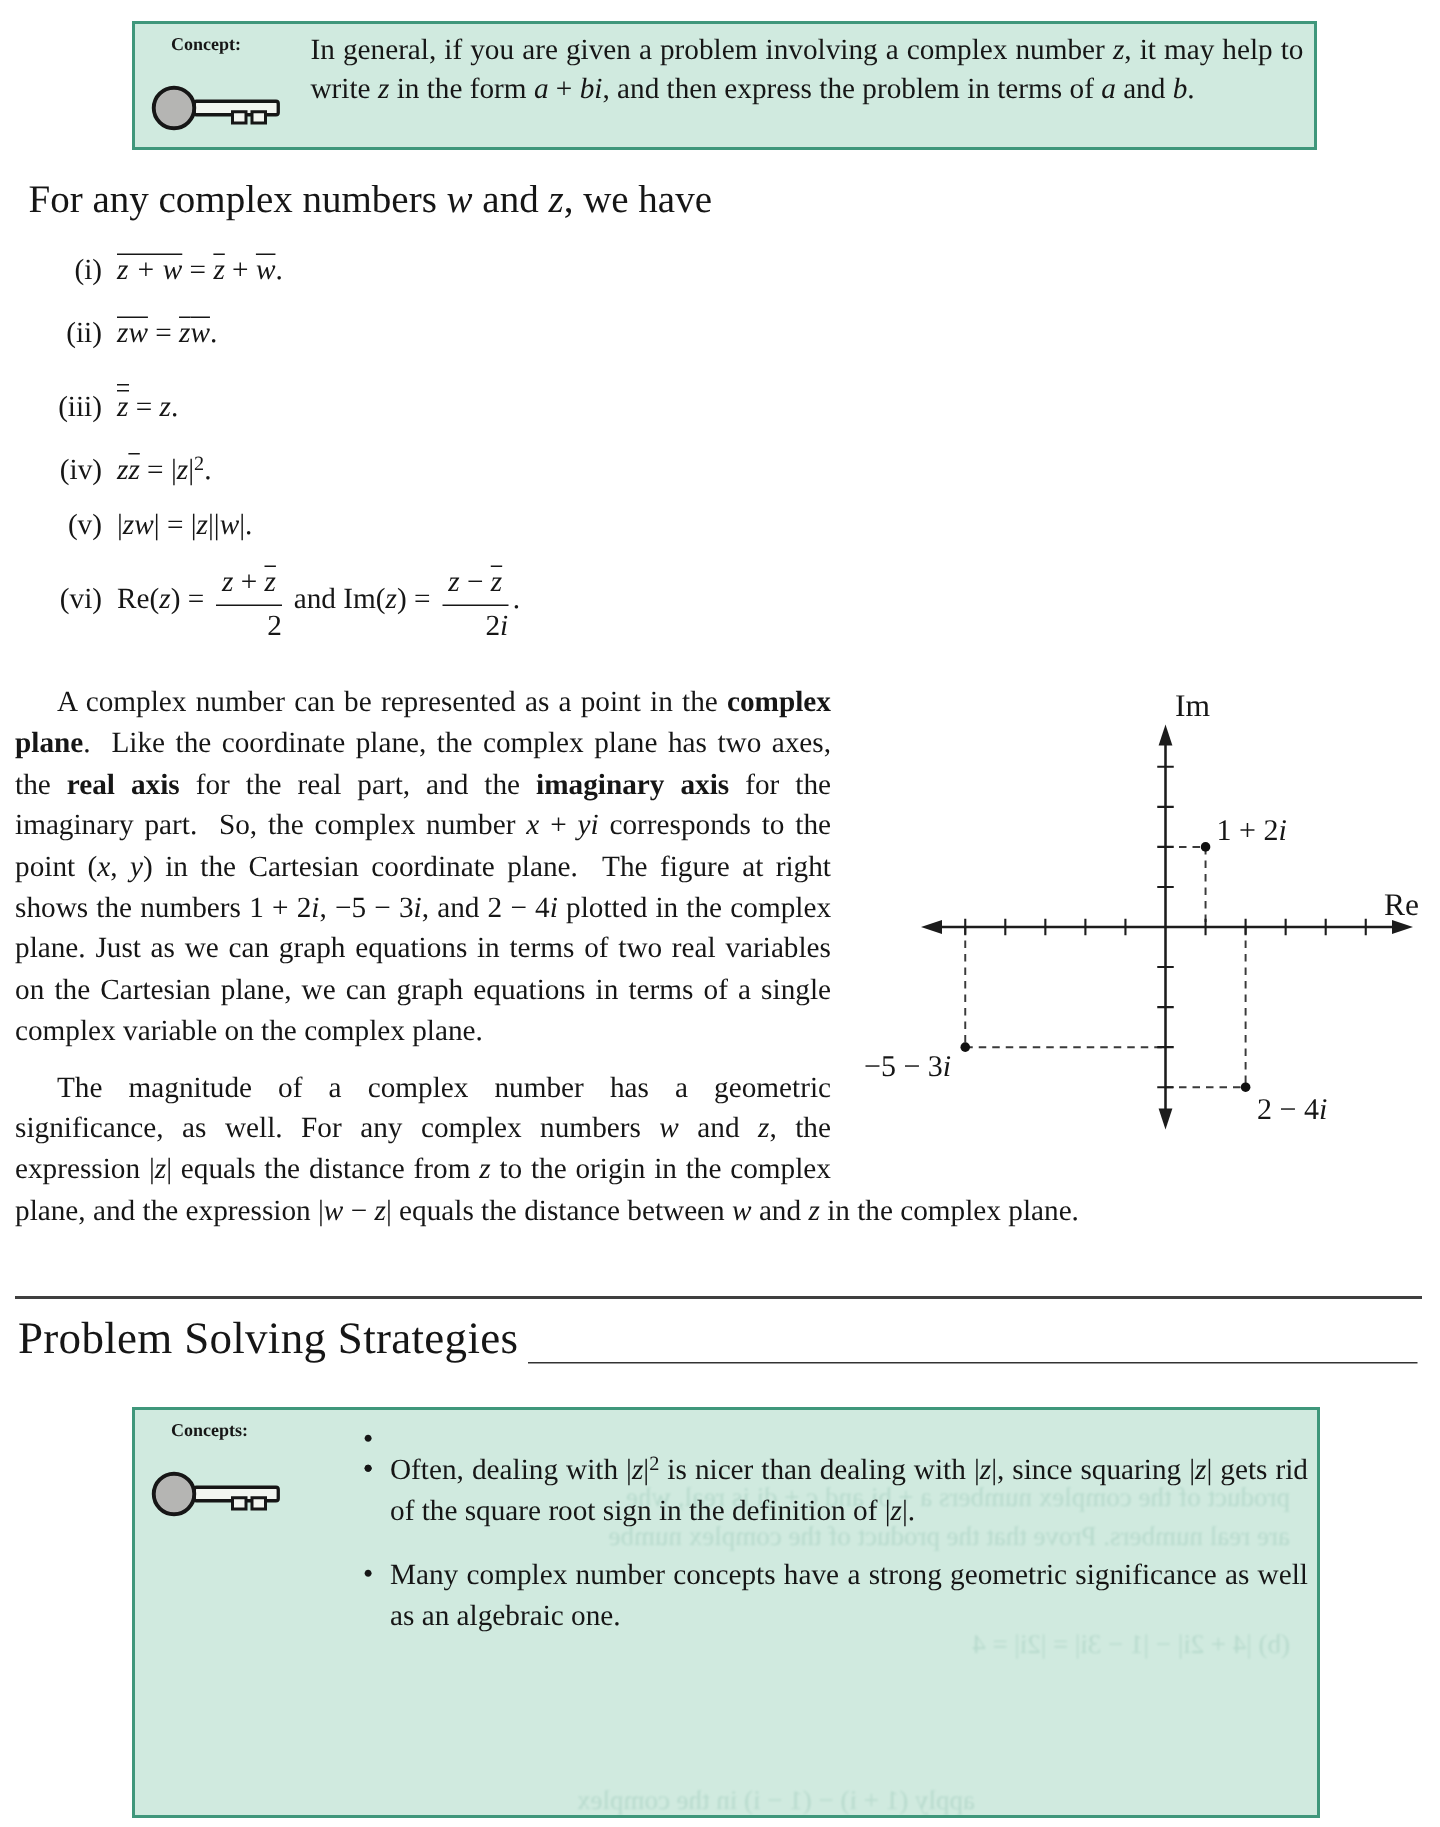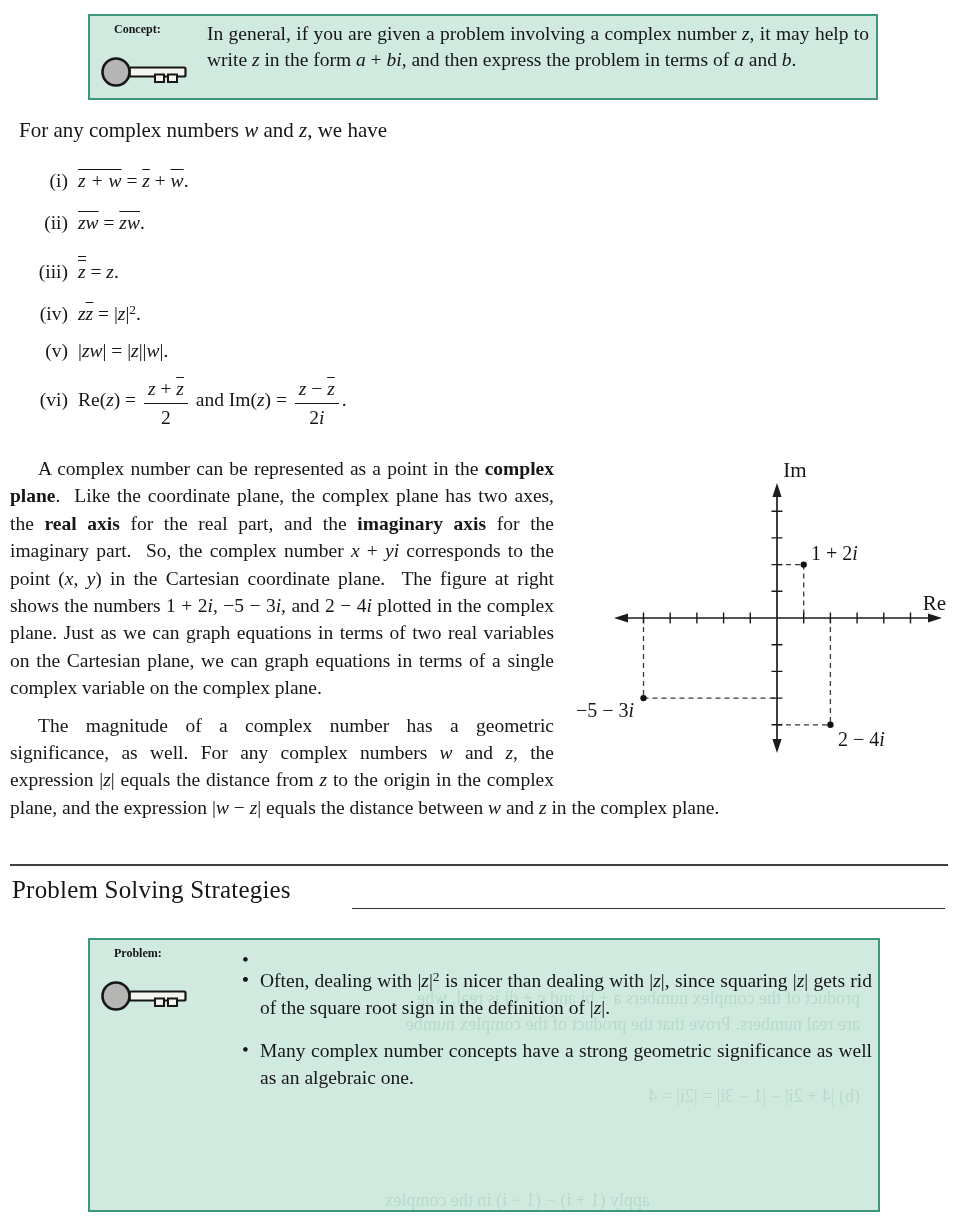--- a/index.html
+++ b/index.html
@@ -7,45 +7,45 @@
         font-family:"Liberation Serif",serif;color:#161616;}
 
   
   .cbox{position:absolute;background:#d0eadf;border:2px solid #3f977b;box-sizing:border-box;}
   .cbox-top{left:88px;top:14px;width:790px;height:86px;}
   .cbox-bottom{left:88px;top:938px;width:792px;height:274px;}
   .cbox-label{position:absolute;left:24px;top:6px;font-weight:bold;font-size:12px;}
   .key{position:absolute;left:9px;top:36px;}
   .cbox-text{position:absolute;left:117px;top:5px;width:662px;font-size:19.5px;line-height:26px;text-align:justify;}
 
-  .intro{position:absolute;left:19px;top:118px;font-size:21px;}
+  .intro{position:absolute;left:19px;top:118px;font-size:26px;}
 
   .prop{position:absolute;left:20px;font-size:19.5px;white-space:nowrap;}
   .plab{display:inline-block;width:48px;text-align:right;margin-right:10px;}
 
   .run-n{font-style:normal;}
   .run-b{font-weight:bold;}
   .run-i{font-style:italic;}
   .run-o{font-style:italic;text-decoration:overline;text-decoration-thickness:1.2px;}
   .run-sp{font-size:13.5px;vertical-align:6px;line-height:0;}
 
   .dov1{display:inline-block;border-top:1.3px solid #161616;padding-top:2.5px;line-height:1;}
   .dov2{display:inline-block;border-top:1.3px solid #161616;padding-top:1px;font-style:italic;line-height:1.05;}
 
-  .frac{display:inline-block;vertical-align:-18px;text-align:center;margin:0 3px;line-height:25px;}
+  .frac{display:inline-block;vertical-align:-18px;text-align:right;margin:0 3px;line-height:25px;}
   .frac .num{display:block;border-bottom:1.4px solid #161616;padding:0 4px 2px;}
   .frac .den{display:block;padding-top:1px;}
 
   .main{position:absolute;left:10px;top:455px;width:938px;font-size:19.5px;line-height:27.4px;text-align:justify;}
   .fig{float:right;width:380px;height:310px;margin:0 0 4px 14px;}
   .para{margin:0;text-indent:28px;font-family:Liberation Serif, serif;}
   .p2{margin-top:10px;}
 
   .rule-full{position:absolute;left:10px;top:864px;width:938px;border-top:2px solid #3f3f3f;}
-  .sec-head{position:absolute;left:12px;top:876px;font-size:25px;letter-spacing:0.2px;}
+  .sec-head{position:absolute;left:12px;top:876px;font-size:30px;letter-spacing:0.2px;}
   .head-rule{position:absolute;left:352px;top:908px;width:593px;border-top:1.6px solid #333;}
 
   .bullets{position:absolute;left:150px;top:7px;width:632px;font-size:19.5px;line-height:27px;}
   .bullet{position:relative;padding-left:20px;text-align:justify;}
   .b1{margin-bottom:20px;} .b2{margin-bottom:14px;} .b3{margin-bottom:16px;} .b4{margin-bottom:0;}
   .bdot{position:absolute;left:2px;top:-1px;}
 
   .ghost{position:absolute;transform:scaleX(-1);filter:blur(0.7px);opacity:0.15;color:#2a8166;
          font-size:18px;white-space:nowrap;overflow:hidden;}
   .g1{left:170px;top:48px;width:600px;}
@@ -138,21 +138,21 @@
   <div class="rule-full"></div>
   <div class="sec-head">Problem Solving Strategies</div>
   <div class="head-rule"></div>
 
   <div class="cbox cbox-bottom">
     <div class="ghost g1">product of the complex numbers a + bi and c + di is real, whe</div>
     <div class="ghost g2">are real numbers. Prove that the product of the complex numbe</div>
     <div class="ghost g3">(b) |4 + 2i| − |1 − 3i| = |2i| = 4</div>
     <div class="ghost g4">apply (1 + i) − (1 − i) in the complex</div>
 
-    <div class="cbox-label">Problem:</div>
+    <div class="cbox-label">Concepts:</div>
     <svg class="key" width="95" height="40" viewBox="0 0 95 40">
       <rect x="30.5" y="15.5" width="56" height="9" rx="1.5" fill="#f2f5f0" stroke="#161616" stroke-width="2.2"></rect>
       <rect x="56" y="22.5" width="9" height="7.5" fill="#f2f5f0" stroke="#161616" stroke-width="2"></rect>
       <rect x="69" y="22.5" width="9" height="7.5" fill="#f2f5f0" stroke="#161616" stroke-width="2"></rect>
       <circle cx="17" cy="20" r="13.5" fill="#b5b5b3" stroke="#161616" stroke-width="2.6"></circle>
     </svg>
 
     <div class="bullets">
       <div class="bullet b1"><span class="bdot">•</span></div>
       <div class="bullet b2"><span class="bdot">•</span></div>

